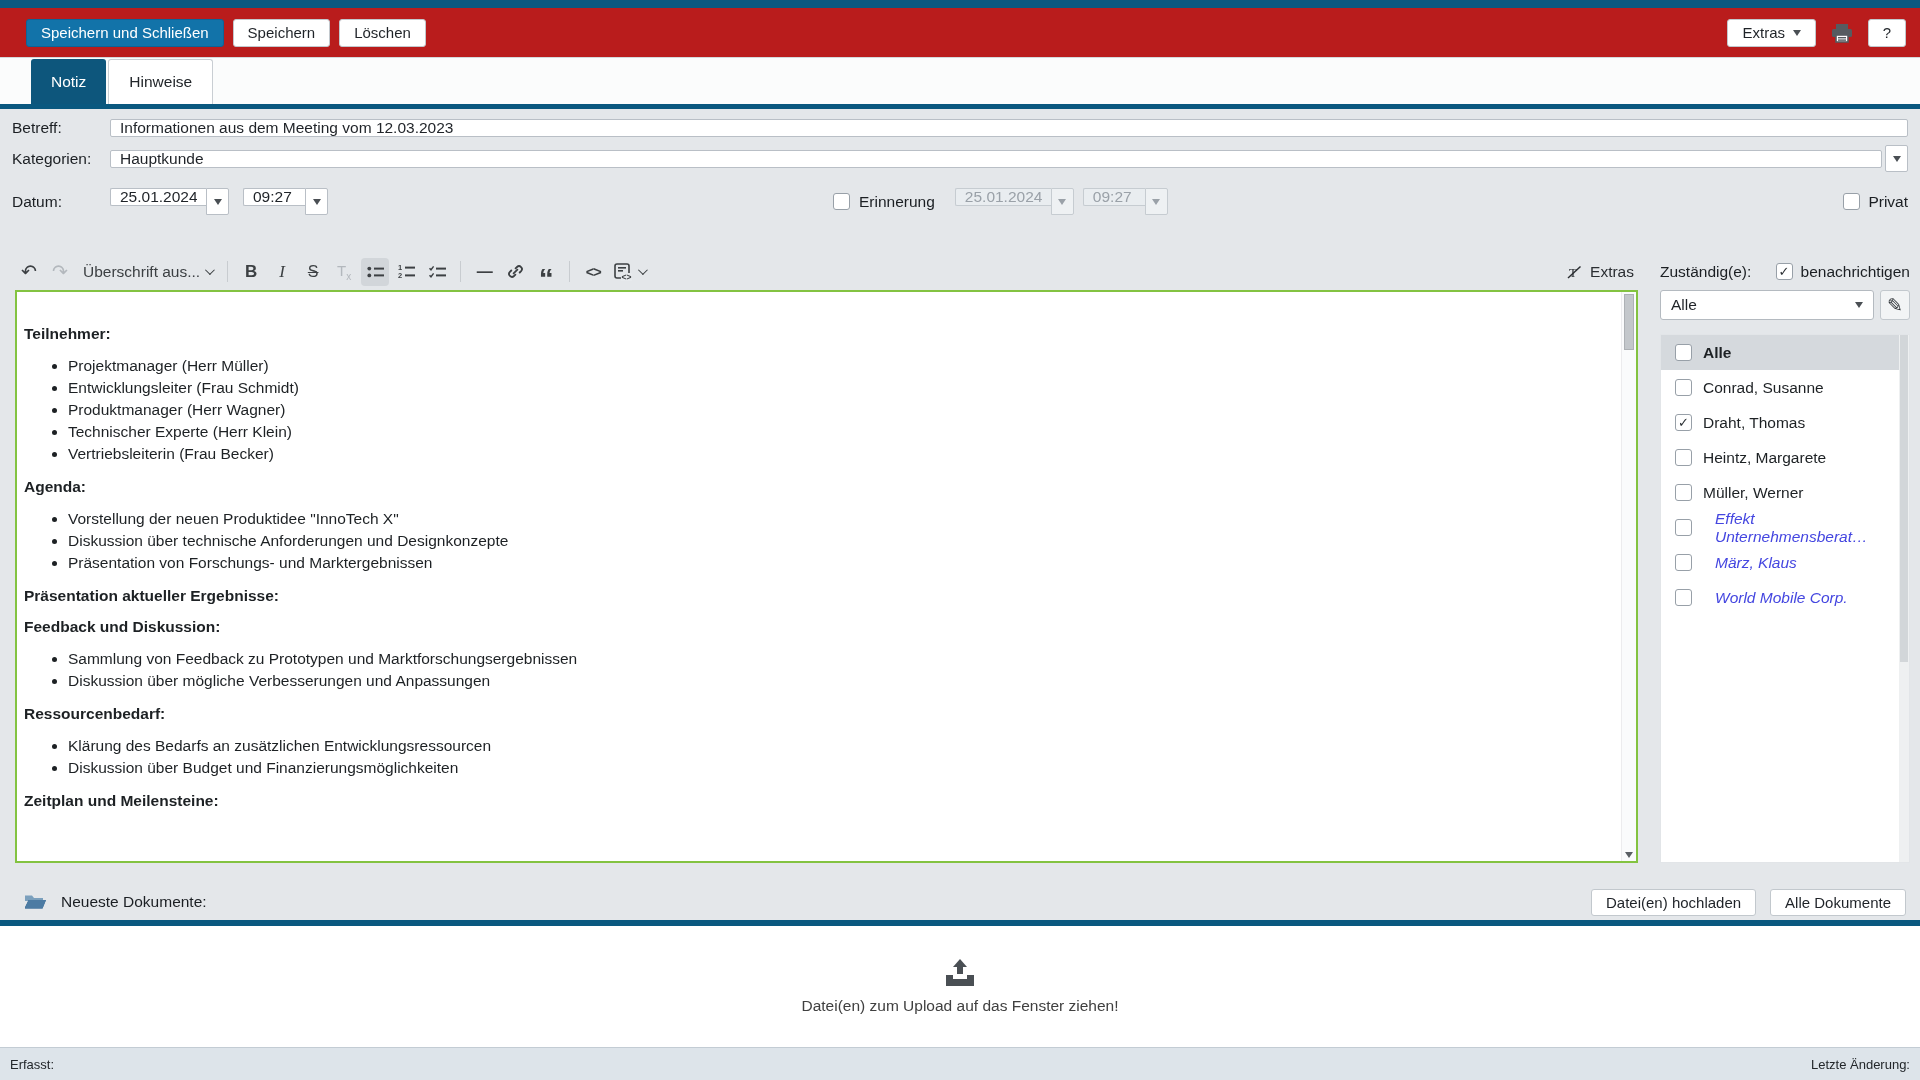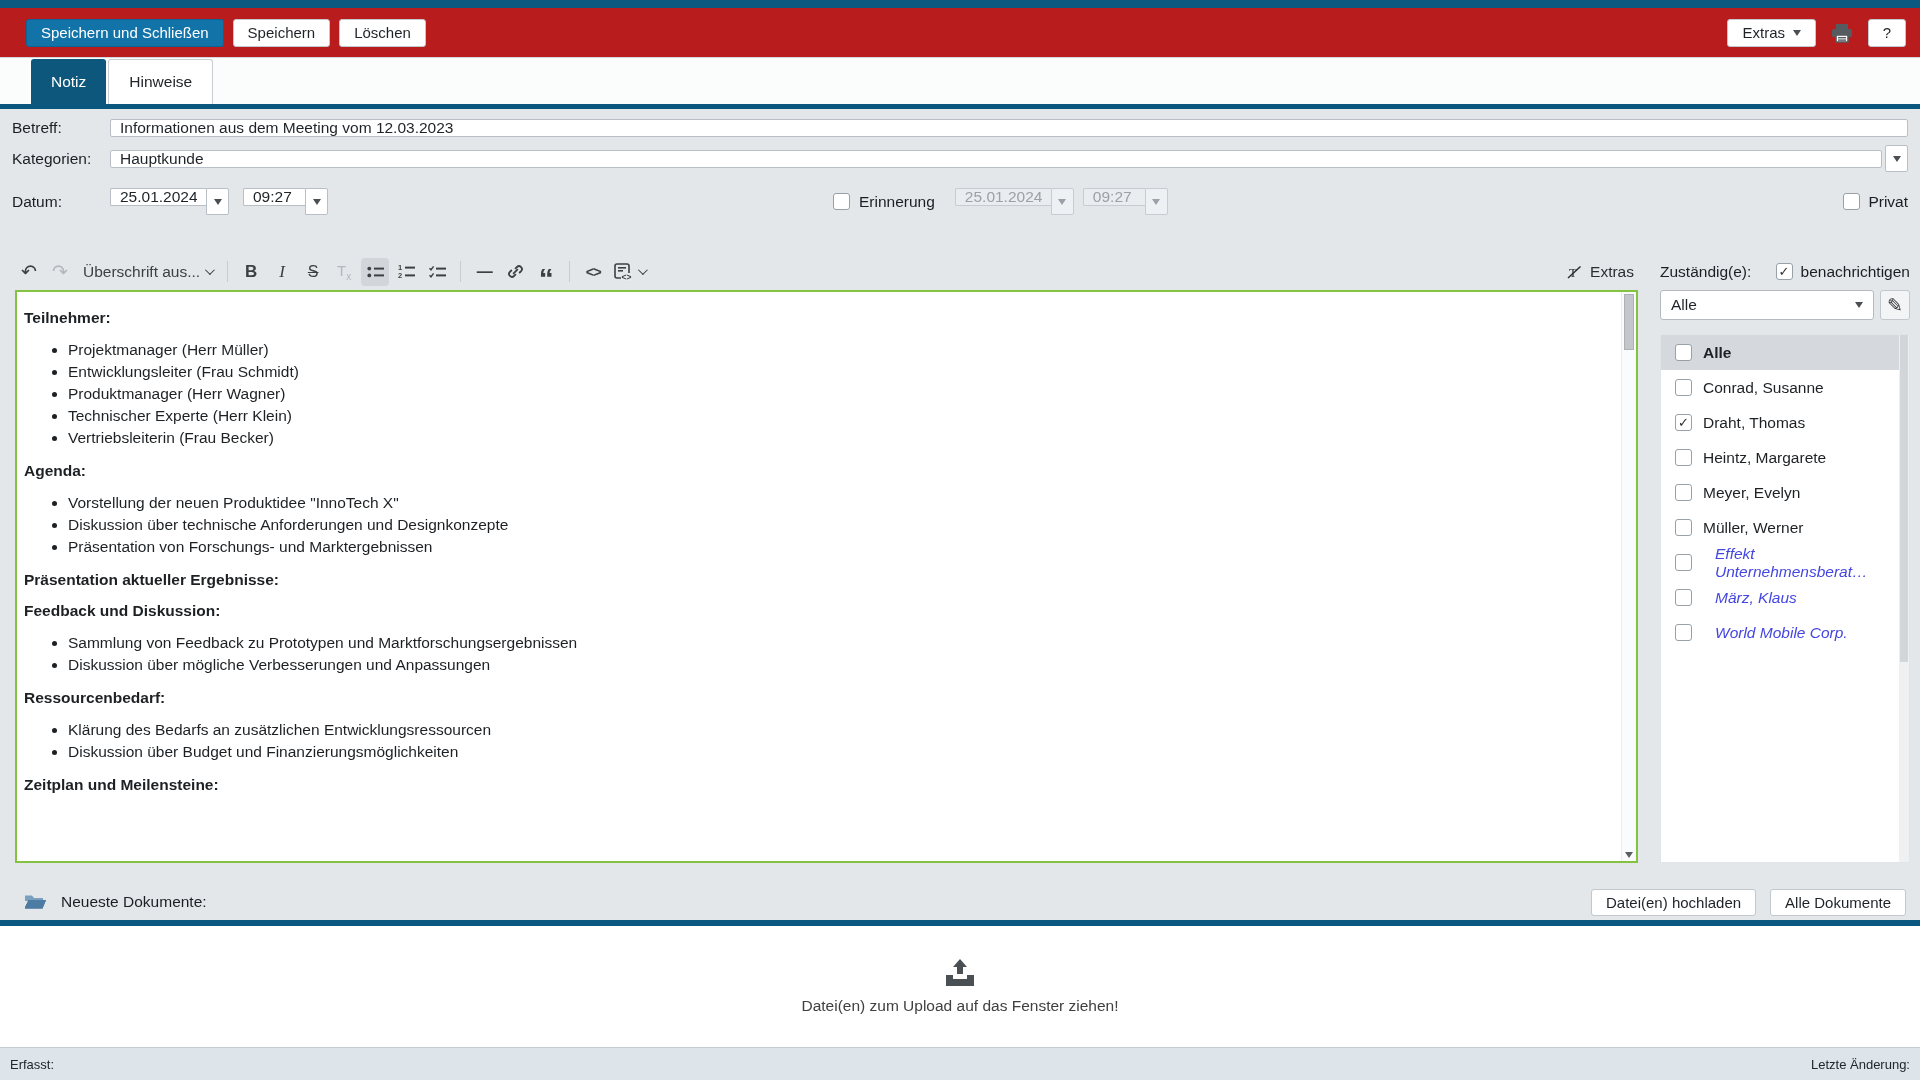--- a/index.html
+++ b/index.html
@@ -75,21 +75,21 @@
   .code-glyph { font-weight:bold; font-size:14.5px; letter-spacing:-1px; }
   .format-btn { margin-left:auto; display:inline-flex; align-items:center; gap:7px; font-size:15.5px; color:#2a2e32; }
   .assignee-head { width:250px; flex:none; display:flex; align-items:center; justify-content:space-between; }
   .assignee-head .lbl { font-size:15.5px; color:#1b1f23; }
 
   
   .work-row { height:573px; flex:none; display:flex; padding:0 10px 0 15px; gap:22px; }
   .editor { flex:1; background:#fff; border:2px solid #83c341; position:relative; overflow:hidden; }
   .ed-content { height:100%; overflow:hidden; padding:16px 30px 0 7px; font-size:15.5px; color:#1d2124; }
   .ed-h { font-weight:bold; line-height:19px; margin-top:12px; }
-  .ed-h:first-child { margin-top:0; }
+  .ed-h:first-child { margin-top:16px; }
   .ed-ul { margin-top:12px; padding-left:44px; }
   .ed-ul li { line-height:22px; }
   .ed-scroll { position:absolute; top:0; right:0; width:15px; height:100%; background:#fafbfc; border-left:1px solid #ececee; }
   .ed-thumb { position:absolute; top:2px; left:2px; right:2px; height:56px; background:#c3c7cb; border:1px solid #adb1b5; }
   .ed-down { position:absolute; bottom:3px; left:3px; width:0; height:0;
              border-left:4.5px solid transparent; border-right:4.5px solid transparent; border-top:6px solid #5a5f64; }
 
   .sidebar { width:250px; flex:none; display:flex; flex-direction:column; }
   .assignee-select-row { height:30px; flex:none; display:flex; gap:6px; margin-bottom:14px; }
   .select { flex:1; background:#fff; border:1px solid #b4bac0; border-radius:3px; display:flex; align-items:center;
@@ -365,24 +365,20 @@
   <div class="person">
     <span class="cb checked"></span>
     <span class="person-name">Draht, Thomas</span>
   </div>
 
   <div class="person">
     <span class="cb"></span>
     <span class="person-name">Heintz, Margarete</span>
   </div>
 
-  <div class="person">
-    <span class="cb"></span>
-    <span class="person-name">Meyer, Evelyn</span>
-  </div>
 
   <div class="person">
     <span class="cb"></span>
     <span class="person-name">Müller, Werner</span>
   </div>
 
   <div class="person external">
     <span class="cb"></span>
     <span class="person-name">Effekt Unternehmensberat…</span>
   </div>

